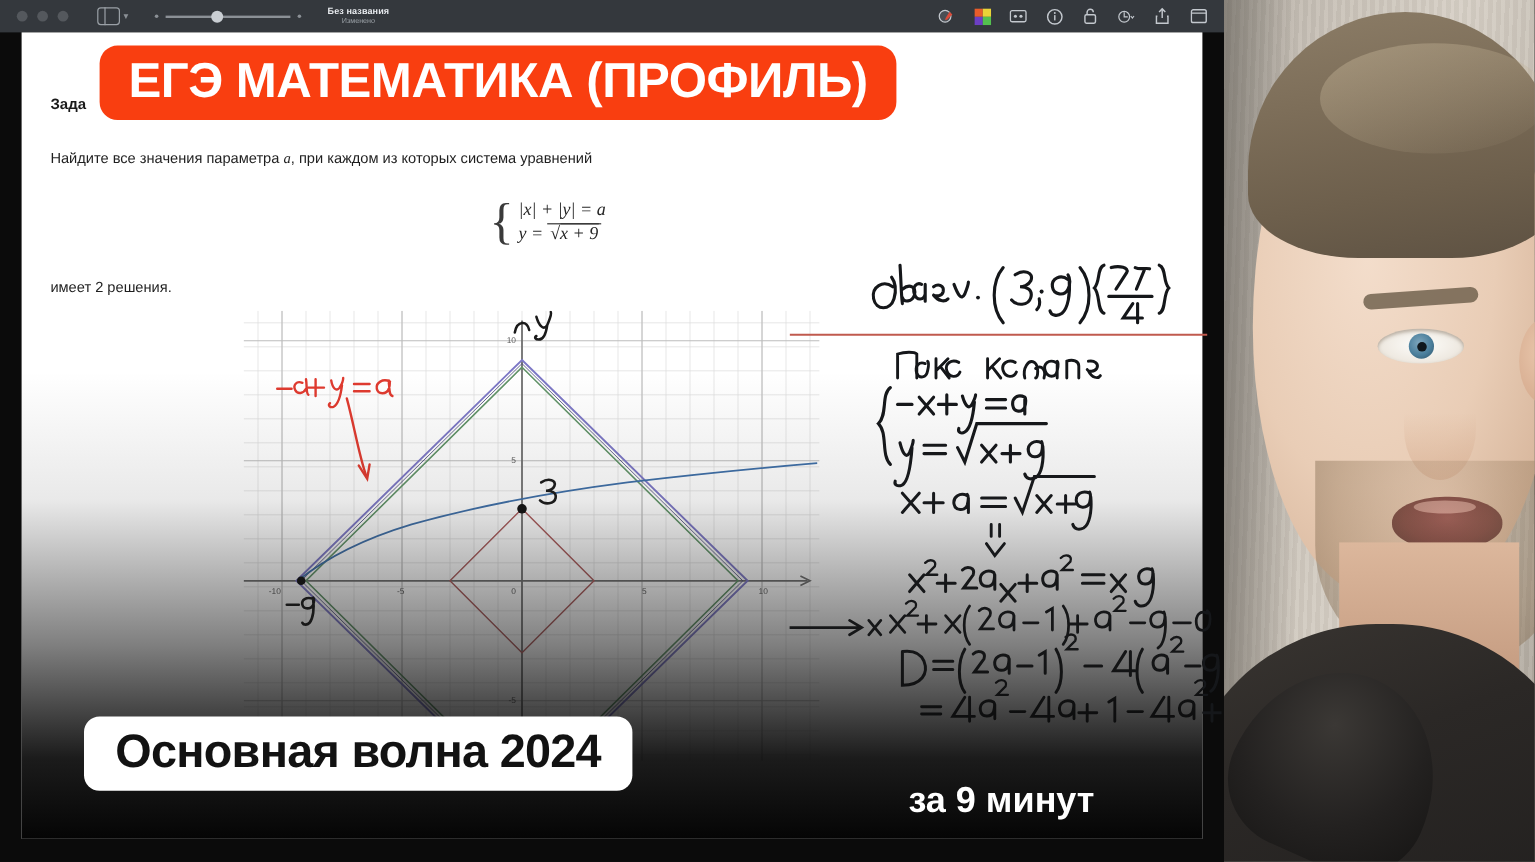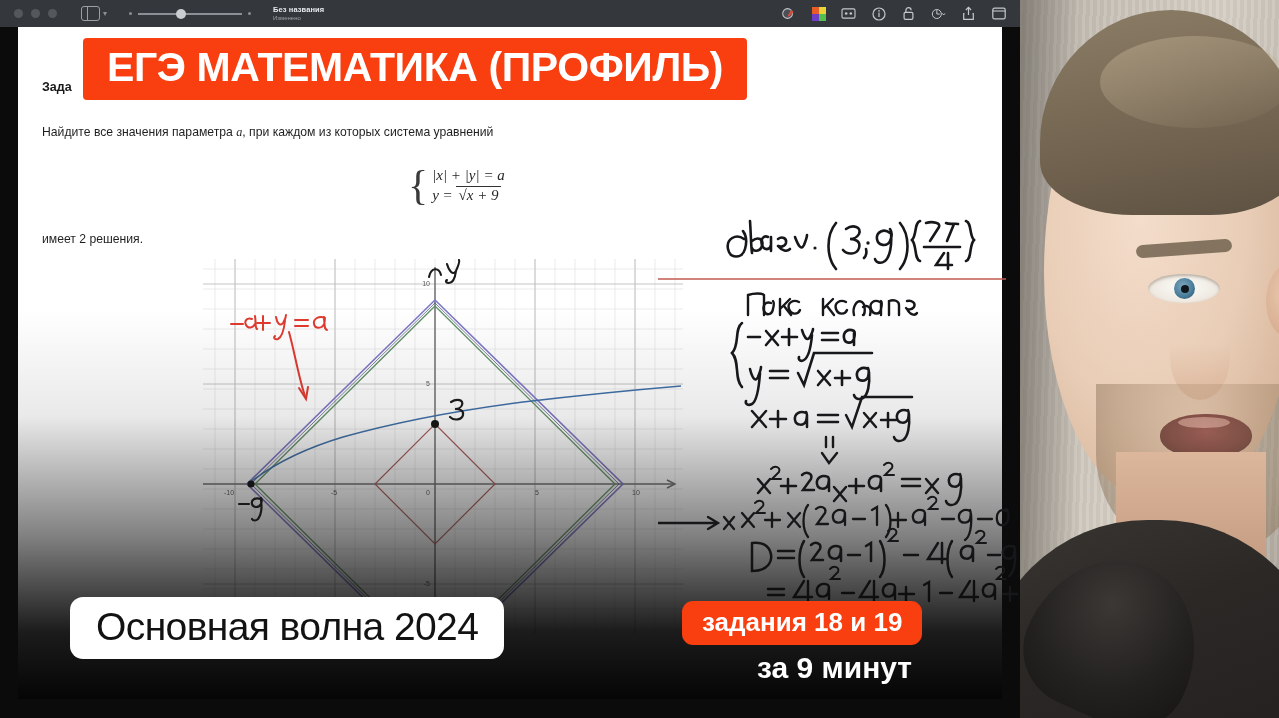--- a/index.html
+++ b/index.html
@@ -13,21 +13,21 @@
   .tl{width:9px;height:9px;border-radius:50%;background:#5d6view;}
   .tl{background:#54585d;}
   .sidebar-btn{display:flex;align-items:center;gap:3px;margin-left:24px;color:#9aa0a6;}
   .sb-icon{width:17px;height:13px;border:1.4px solid #9aa0a6;border-radius:3px;position:relative;}
   .sb-icon:after{content:"";position:absolute;left:4.5px;top:-1.4px;bottom:-1.4px;width:1.4px;background:#9aa0a6;}
   .chev{font-size:8px;line-height:1;color:#8b9096;}
   .zoom-slider{display:flex;align-items:center;gap:0;margin-left:22px;}
   .zs-dot{width:3px;height:3px;border-radius:50%;background:#8b9096;}
   .zs-track{width:104px;height:2px;background:#8b9096;position:relative;margin:0 6px;}
   .zs-knob{position:absolute;left:38px;top:-4px;width:10px;height:10px;border-radius:50%;background:#c9ced3;}
-  .win-title{margin-left:22px;display:flex;flex-direction:column;justify-content:center;line-height:1.05;}
+  .win-title{margin-left:22px;display:flex;flex-direction:column;justify-content:center;line-height:1.05;align-items:center;}
   .win-title .t1{font-size:7.5px;font-weight:bold;color:#e7eaee;letter-spacing:.1px;}
   .win-title .t2{font-size:6px;color:#9aa0a6;margin-top:1px;}
   .tb-right{margin-left:auto;display:flex;align-items:center;gap:15px;margin-right:14px;}
   .tbi{width:15px;height:15px;display:flex;align-items:center;justify-content:center;color:#c3c8ce;}
 
   
   .page{position:absolute;left:18px;top:27px;width:984px;height:672px;background:#fff;}
   .page-fade{position:absolute;left:0;top:0;width:100%;height:100%;
      background:linear-gradient(to bottom,rgba(255,255,255,0) 42%,rgba(40,40,40,.10) 58%,rgba(22,22,22,.55) 76%,rgba(8,8,8,.92) 90%,#050505 100%);
      pointer-events:none;}
@@ -75,24 +75,24 @@
   .beard{position:absolute;left:52px;top:356px;width:212px;height:176px;border-radius:0 0 50% 50%/0 0 60% 60%;
         background:radial-gradient(ellipse at 50% 25%,rgba(140,115,88,.10) 0%,rgba(150,124,95,.42) 58%,rgba(120,98,74,.55) 100%);}
   .neck{position:absolute;left:96px;top:452px;width:150px;height:120px;
         background:linear-gradient(180deg,#dcb79c,#c39a7f);}
   .shirt{position:absolute;left:-36px;top:520px;width:340px;height:260px;border-radius:48% 48% 0 0/62% 62% 0 0;
         background:linear-gradient(160deg,#3a3632 0%,#2b2826 40%,#211f1e 100%);}
   .mic{position:absolute;left:10px;top:560px;width:170px;height:160px;border-radius:50% 50% 34% 34%/64% 64% 36% 36%;
         background:radial-gradient(ellipse at 40% 30%,#3b3835 0%,#232120 55%,#141312 100%);transform:rotate(24deg);}
 
   
-  .banner-top{position:absolute;left:83px;top:38px;background:#f93e10;border-radius:4px;padding:9px 24px 12px;}
+  .banner-top{position:absolute;left:83px;top:38px;background:#f93e10;border-radius:15px;padding:9px 24px 12px;}
   .banner-top span{font-size:41px;font-weight:bold;color:#fff;letter-spacing:-.4px;line-height:1;white-space:nowrap;}
   .banner-bl{position:absolute;left:70px;top:597px;background:#fff;border-radius:13px;padding:10px 26px 13px;}
-  .banner-bl span{font-size:39px;font-weight:normal;color:#121212;letter-spacing:-.6px;line-height:1;white-space:nowrap;}
+  .banner-bl span{font-size:39px;font-weight:bold;color:#121212;letter-spacing:-.6px;line-height:1;white-space:nowrap;}
   .badge-or{position:absolute;left:682px;top:601px;background:#f93e10;border-radius:11px;padding:8px 20px 10px;}
   .badge-or span{font-size:26px;font-weight:bold;color:#fff;line-height:1;white-space:nowrap;}
   .cap-min{position:absolute;left:757px;top:653px;}
   .cap-min span{font-size:30px;font-weight:bold;color:#fff;line-height:1;white-space:nowrap;}
 </style>
 </head>
 <body>
 
 <div class="screen">
 
@@ -506,21 +506,18 @@
   </div>
 
   <div class="banner-top">
     <span>ЕГЭ МАТЕМАТИКА (ПРОФИЛЬ)</span>
   </div>
 
   <div class="banner-bl">
     <span>Основная волна 2024</span>
   </div>
 
-  <div class="badge-or">
-    <span>задания 18 и 19</span>
-  </div>
 
   <div class="cap-min">
     <span>за 9 минут</span>
   </div>
 
 </div>
 
 </body></html>

